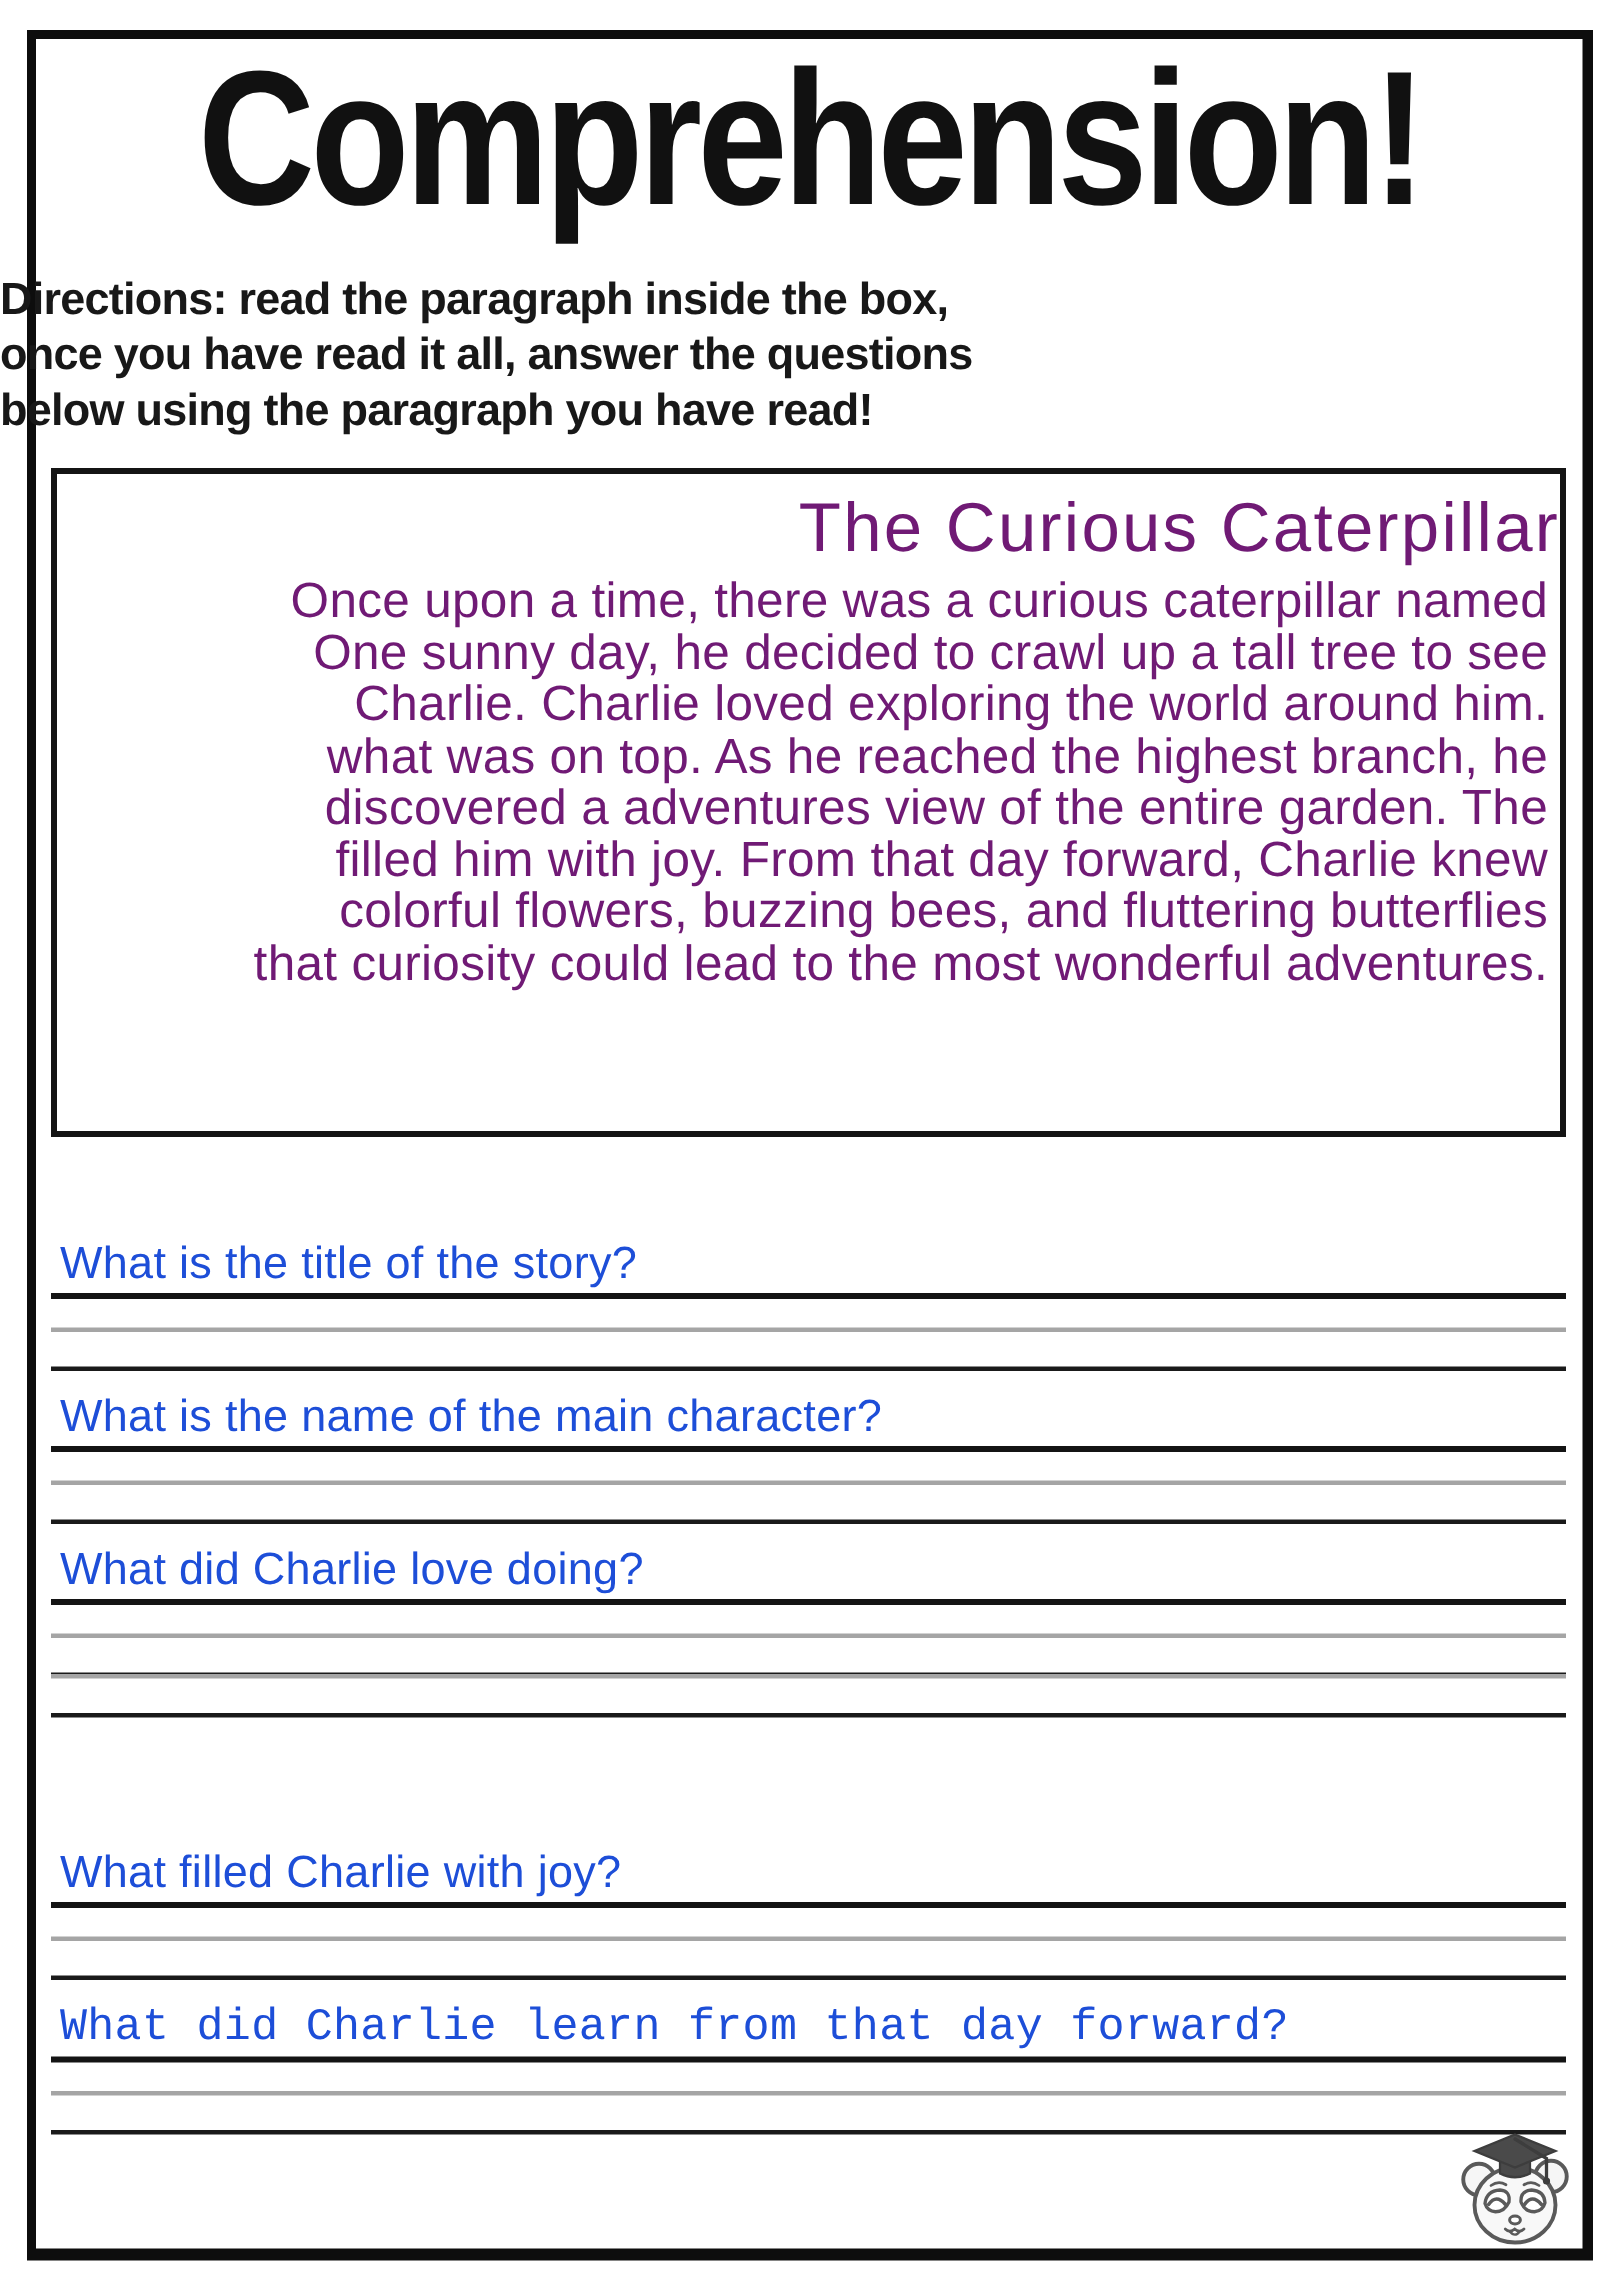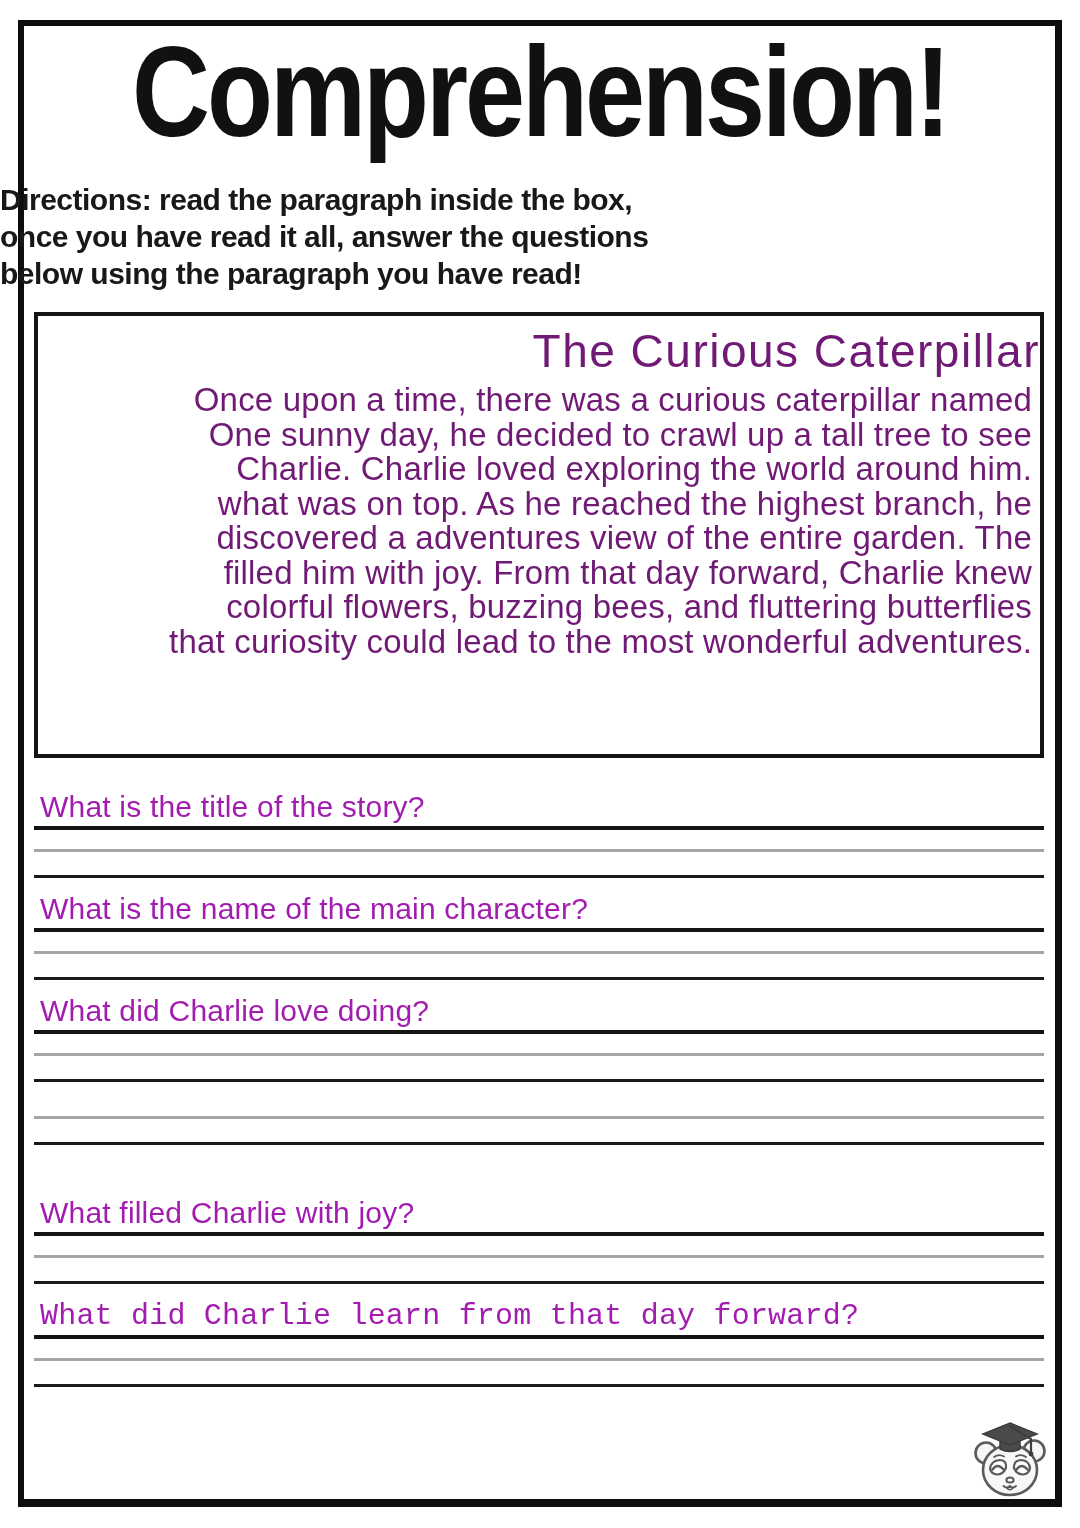--- a/index.html
+++ b/index.html
@@ -80,23 +80,24 @@
   }
   .question-block {
     position: absolute;
     left: 34px;
     width: 1010px;
   }
   .q-label {
     font-size: 30px;
     line-height: 32px;
     letter-spacing: 0.2px;
-    color: #a21caf;
+    color: #1d4ed8;
     padding: 0 0 3px 6px;
     border-bottom: 4px solid #141414;
+    margin-top: 36px;
   }
   .answer-line-gray {
     height: 0;
     border-top: 3px solid #a5a5a5;
     margin-top: 19px;
   }
   .answer-line-black {
     height: 0;
     border-top: 3px solid #1a1a1a;
     margin-top: 23px;

